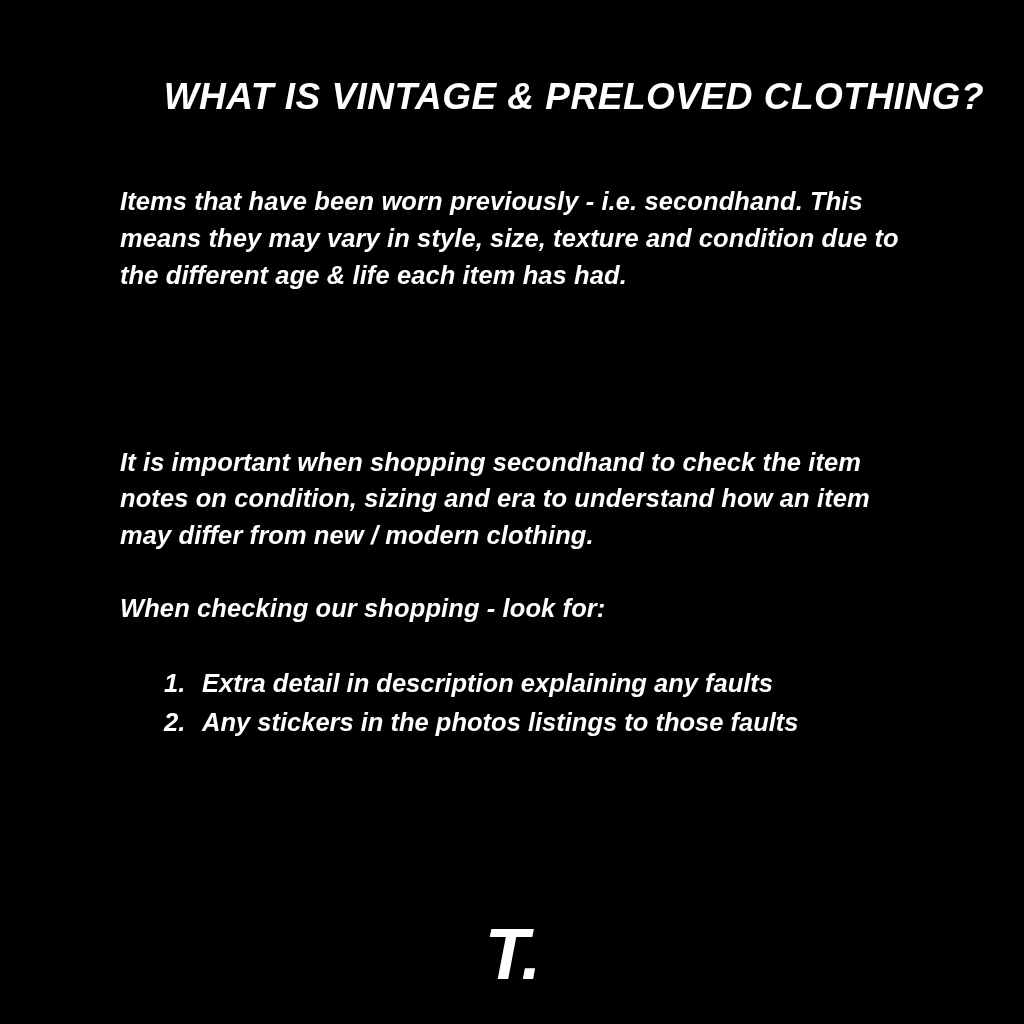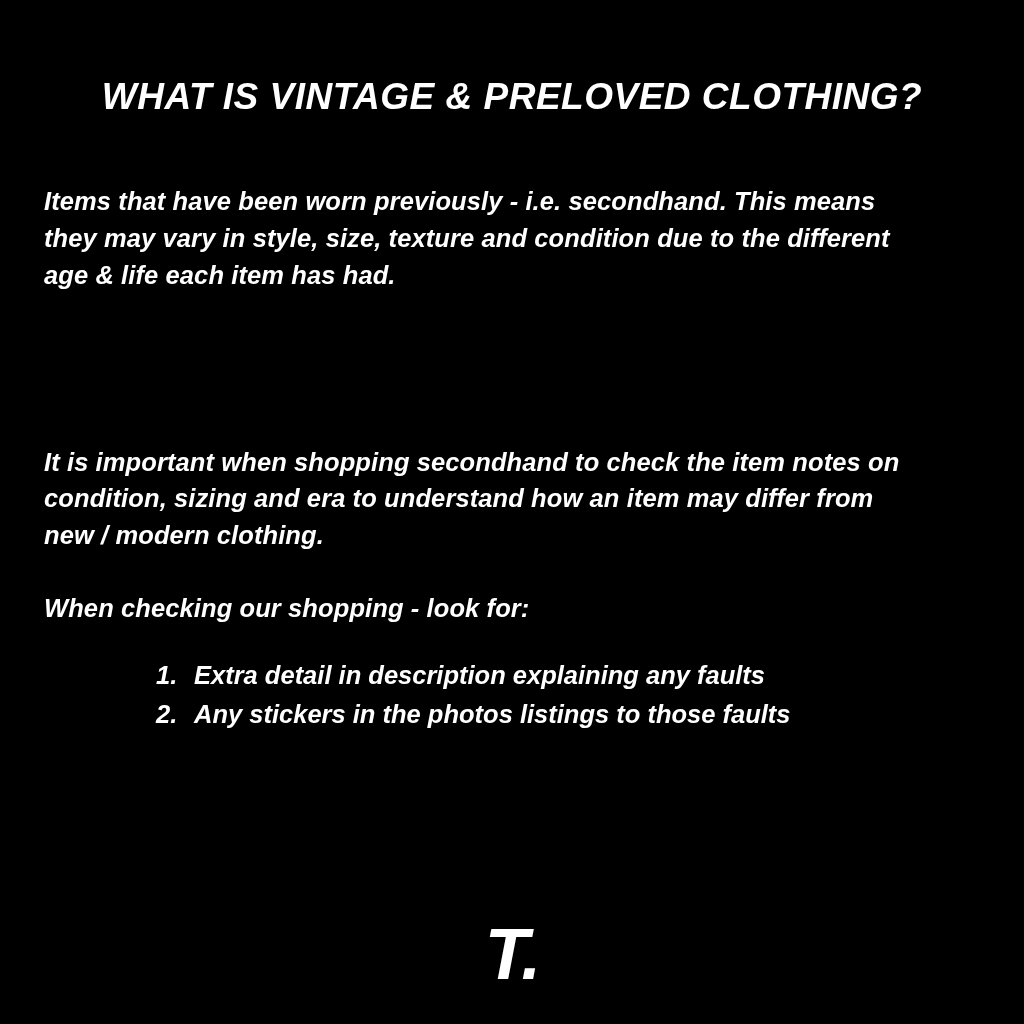--- a/index.html
+++ b/index.html
@@ -17,21 +17,21 @@
   .page {
     position: relative;
     width: 1024px;
     height: 1024px;
     background: #000000;
     box-sizing: border-box;
   }
   .heading {
     font-weight: bold;
     font-style: italic;
-    text-align: center;
+    text-align: right;
     letter-spacing: 0.5px;
     line-height: 1.12;
     text-transform: uppercase;
   }
   .heading-1 {
     font-size: 37px;
     margin: 0;
     padding: 76px 40px 0 40px;
   }
   .heading-2 {
@@ -40,33 +40,33 @@
     padding: 0 110px;
   }
   .body-text {
     font-weight: bold;
     font-style: italic;
     font-size: 25.5px;
     line-height: 1.44;
     letter-spacing: 0.1px;
   }
   .para-block {
-    padding: 0 96px 0 44px;
+    padding: 0 96px 0 120px;
   }
   .para {
     margin: 0;
   }
   .spacer-a { height: 66px; }
   .spacer-b { height: 88px; }
   .spacer-c { height: 62px; }
   .spacer-d { height: 36px; }
   .spacer-e { height: 30px; }
 
   ol.faults {
-    margin: 0;
+    margin: 8px;
     padding: 0 0 0 156px;
     list-style: none;
     counter-reset: faultcounter;
   }
   ol.faults li {
     counter-increment: faultcounter;
     font-weight: bold;
     font-style: italic;
     font-size: 25.5px;
     line-height: 1.52;

